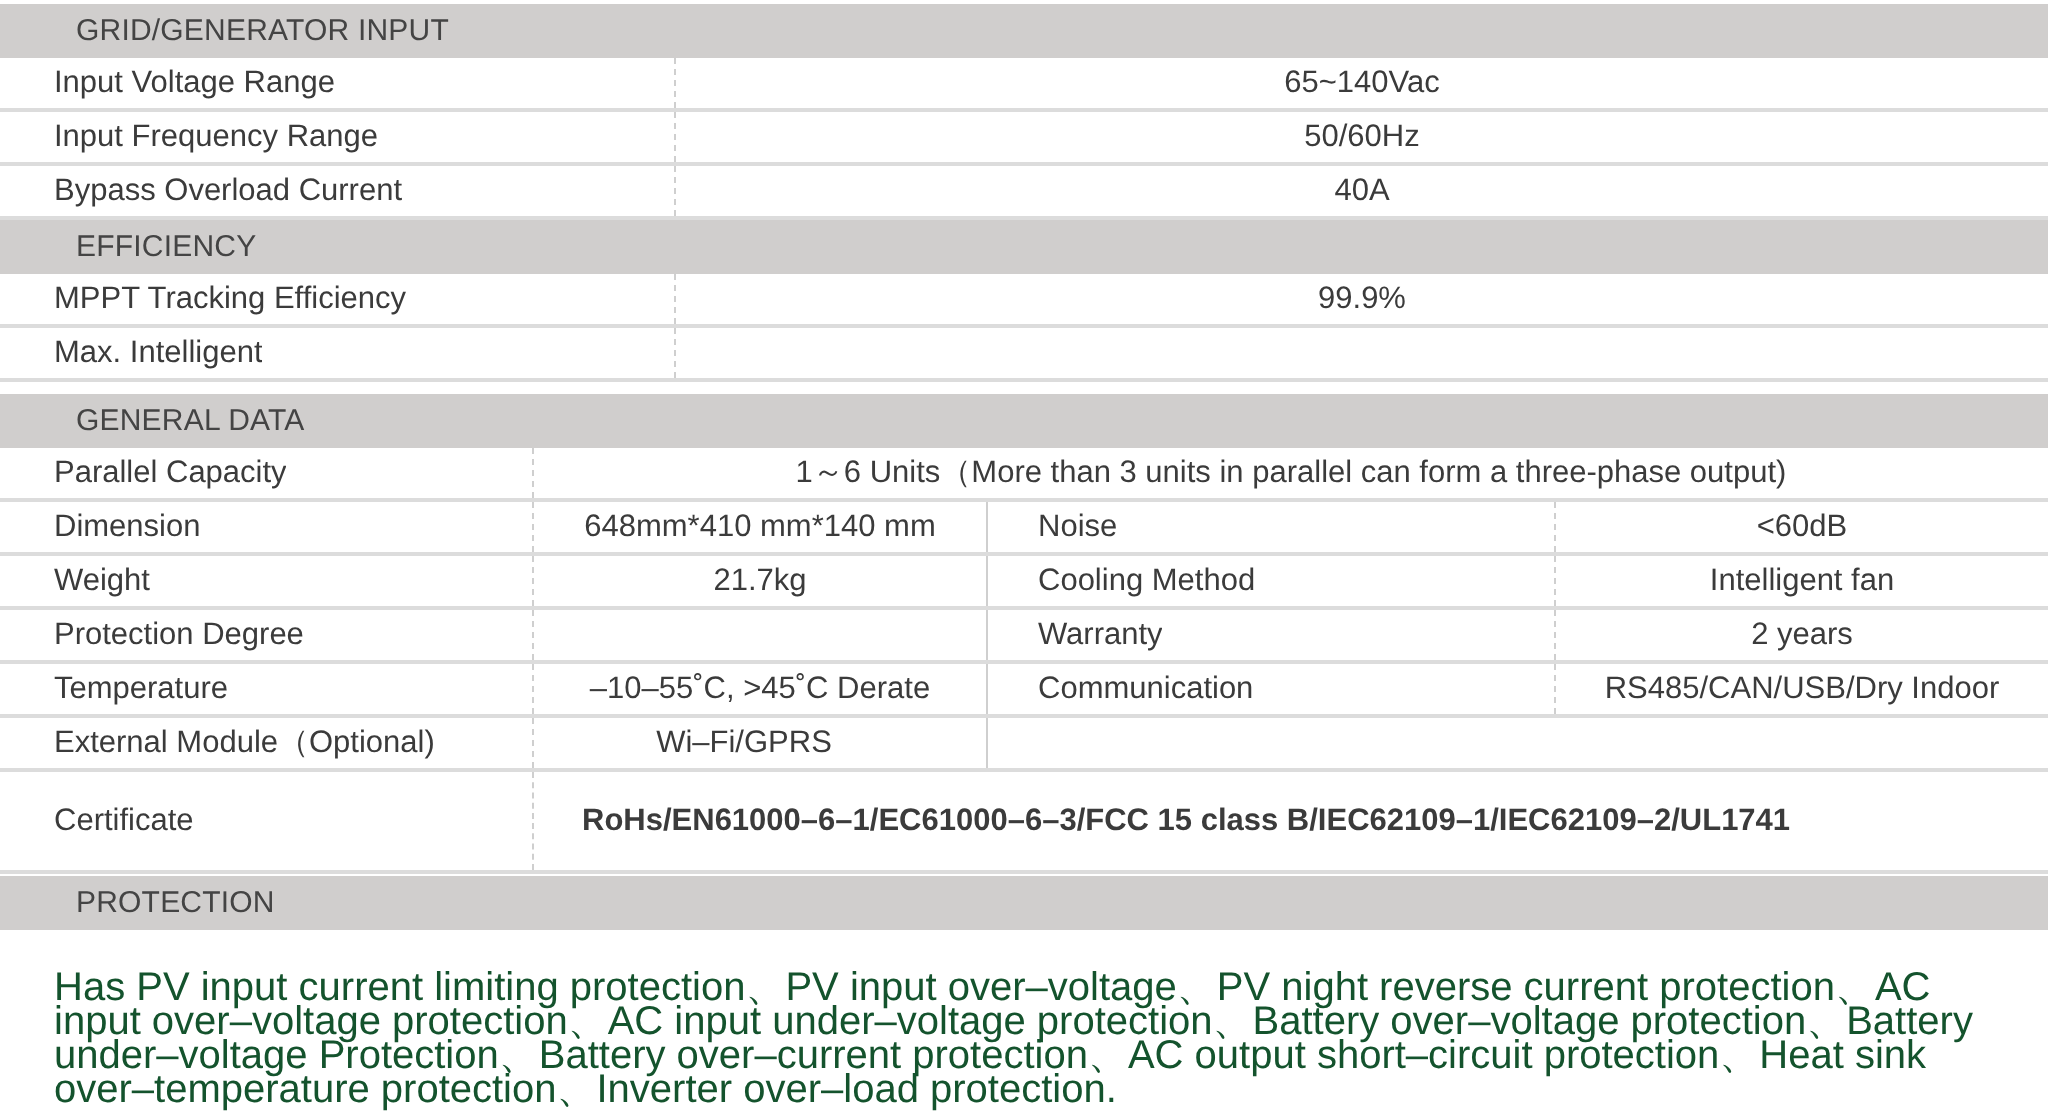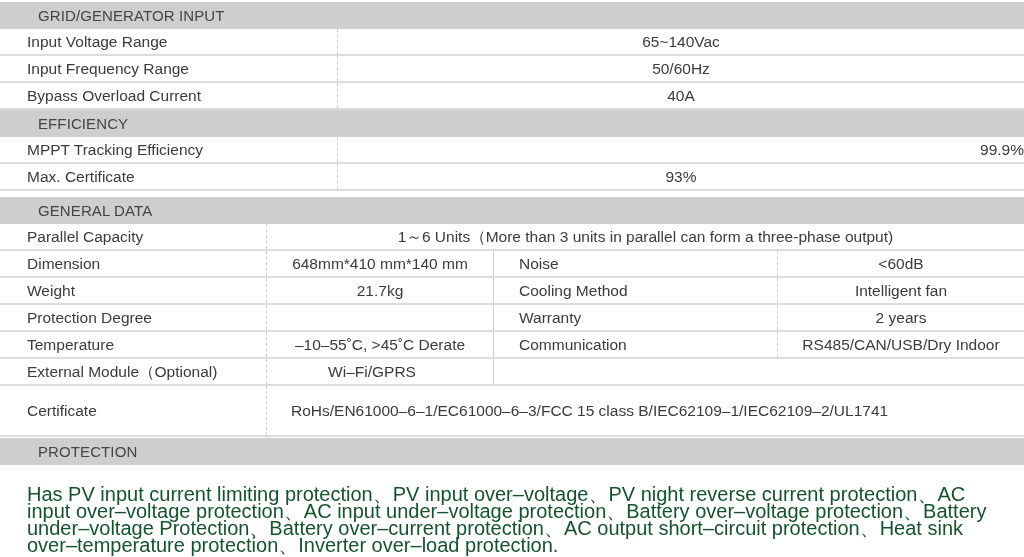--- a/index.html
+++ b/index.html
@@ -32,26 +32,25 @@
 <div class="row" style="top:83px;">
   <div class="dash" style="left:337px;"></div>
   <div class="cell lbl">Bypass Overload Current</div>
   <div class="cell ctr" style="left:338px;width:686px;">40A</div>
 </div>
 
 <div class="hdr" style="top:110px;">EFFICIENCY</div>
 <div class="row" style="top:137px;">
   <div class="dash" style="left:337px;"></div>
   <div class="cell lbl">MPPT Tracking Efficiency</div>
-  <div class="cell ctr" style="left:338px;width:686px;text-align:right;">99.9%</div>
+  <div class="cell ctr" style="left:338px;width:686px;">99.9%</div>
 </div>
 <div class="row" style="top:164px;">
   <div class="dash" style="left:337px;"></div>
-  <div class="cell lbl">Max. Certificate</div>
-  <div class="cell ctr" style="left:338px;width:686px;">93%</div>
+  <div class="cell lbl">Max. Intelligent</div>
 </div>
 
 <div class="hdr" style="top:197px;">GENERAL DATA</div>
 <div class="row" style="top:224px;">
   <div class="dash" style="left:266px;"></div>
   <div class="cell lbl">Parallel Capacity</div>
   <div class="cell ctr" style="left:267px;width:757px;">1～6 Units（More than 3 units in parallel can form a three-phase output)</div>
 </div>
 
 <div class="row" style="top:251px;">
@@ -91,17 +90,17 @@
 </div>
 <div class="row" style="top:359px;">
   <div class="dash" style="left:266px;"></div>
   <div class="solid" style="left:493px;"></div>
   <div class="cell lbl">External Module（Optional)</div>
   <div class="cell ctr" style="left:267px;width:210px;">Wi–Fi/GPRS</div>
 </div>
 <div class="row" style="top:386px;height:51px;">
   <div class="dash" style="left:266px;"></div>
   <div class="cell lbl" style="height:49px;line-height:50px;">Certificate</div>
-  <div class="cell" style="left:291px;height:51px;line-height:50px;">RoHs/EN61000–6–1/EC61000–6–3/FCC 15 class B/IEC62109–1/IEC62109–2/UL1741</div>
+  <div class="cell" style="left:291px;height:51px;line-height:50px;font-weight:bold;">RoHs/EN61000–6–1/EC61000–6–3/FCC 15 class B/IEC62109–1/IEC62109–2/UL1741</div>
 </div>
 
 <div class="hdr" style="top:438px;">PROTECTION</div>
 <div class="prot">Has PV input current limiting protection、PV input over–voltage、PV night reverse current protection、AC input over–voltage protection、AC input under–voltage protection、Battery over–voltage protection、Battery under–voltage Protection、Battery over–current protection、AC output short–circuit protection、Heat sink over–temperature protection、Inverter over–load protection.</div>
 
 </body></html>

